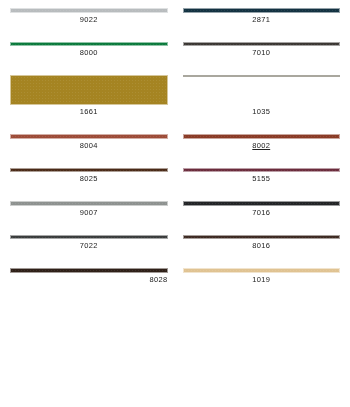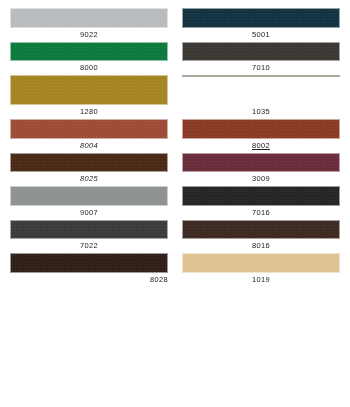--- a/index.html
+++ b/index.html
@@ -17,20 +17,21 @@
   #swatch-grid {
     width: 350px;
     height: 293px;
     box-sizing: border-box;
     padding: 8px 10px 6px 10px;
     display: grid;
     grid-template-columns: 1fr 1fr;
     grid-template-rows: repeat(8, 1fr);
     column-gap: 14px;
     row-gap: 0px;
+    gap: 15px;
   }
 
   .swatch-cell {
     display: flex;
     flex-direction: column;
     align-items: stretch;
     justify-content: flex-start;
   }
 
   .swatch-chip {
@@ -72,53 +73,53 @@
 </head>
 <body style="background: rgb(255, 255, 255);">
 
 <div id="swatch-grid">
     <div class="swatch-cell">
       <div class="swatch-chip" style="background-color: rgb(184, 188, 190);"></div>
       <div class="swatch-label" style="color: rgb(34, 34, 34);">9022</div>
     </div>
     <div class="swatch-cell">
       <div class="swatch-chip" style="background-color: rgb(19, 50, 66);"></div>
-      <div class="swatch-label" style="color: rgb(34, 34, 34);">5001</div>
+      <div class="swatch-label" style="color: rgb(34, 34, 34);">2871</div>
     </div>
     <div class="swatch-cell">
       <div class="swatch-chip" style="background-color: rgb(11, 122, 60);"></div>
       <div class="swatch-label" style="color: rgb(34, 34, 34);">8000</div>
     </div>
     <div class="swatch-cell">
       <div class="swatch-chip" style="background-color: rgb(59, 55, 51);"></div>
       <div class="swatch-label" style="color: rgb(34, 34, 34);">7010</div>
     </div>
     <div class="swatch-cell">
       <div class="swatch-chip" style="background-color: rgb(165, 132, 34);"></div>
-      <div class="swatch-label" style="color: rgb(34, 34, 34);">1280</div>
+      <div class="swatch-label" style="color: rgb(34, 34, 34);">1661</div>
     </div>
     <div class="swatch-cell">
       <div class="swatch-chip" style="background-color: rgb(66, 60, 40);"></div>
       <div class="swatch-label" style="color: rgb(34, 34, 34); margin-top: 28px;">1035</div>
     </div>
     <div class="swatch-cell">
       <div class="swatch-chip" style="background-color: rgb(157, 76, 56);"></div>
-      <div class="swatch-label" style="color: rgb(34, 34, 34); font-style: italic;">8004</div>
+      <div class="swatch-label" style="color: rgb(34, 34, 34);">8004</div>
     </div>
     <div class="swatch-cell">
       <div class="swatch-chip" style="background-color: rgb(138, 59, 38);"></div>
       <div class="swatch-label" style="color: rgb(34, 34, 34); text-decoration: underline;">8002</div>
     </div>
     <div class="swatch-cell">
       <div class="swatch-chip" style="background-color: rgb(74, 42, 23);"></div>
-      <div class="swatch-label" style="color: rgb(34, 34, 34); font-style: italic;">8025</div>
+      <div class="swatch-label" style="color: rgb(34, 34, 34);">8025</div>
     </div>
     <div class="swatch-cell">
       <div class="swatch-chip" style="background-color: rgb(107, 44, 60);"></div>
-      <div class="swatch-label" style="color: rgb(34, 34, 34);">3009</div>
+      <div class="swatch-label" style="color: rgb(34, 34, 34);">5155</div>
     </div>
     <div class="swatch-cell">
       <div class="swatch-chip" style="background-color: rgb(142, 146, 144);"></div>
       <div class="swatch-label" style="color: rgb(34, 34, 34);">9007</div>
     </div>
     <div class="swatch-cell">
       <div class="swatch-chip" style="background-color: rgb(35, 37, 39);"></div>
       <div class="swatch-label" style="color: rgb(34, 34, 34);">7016</div>
     </div>
     <div class="swatch-cell">

